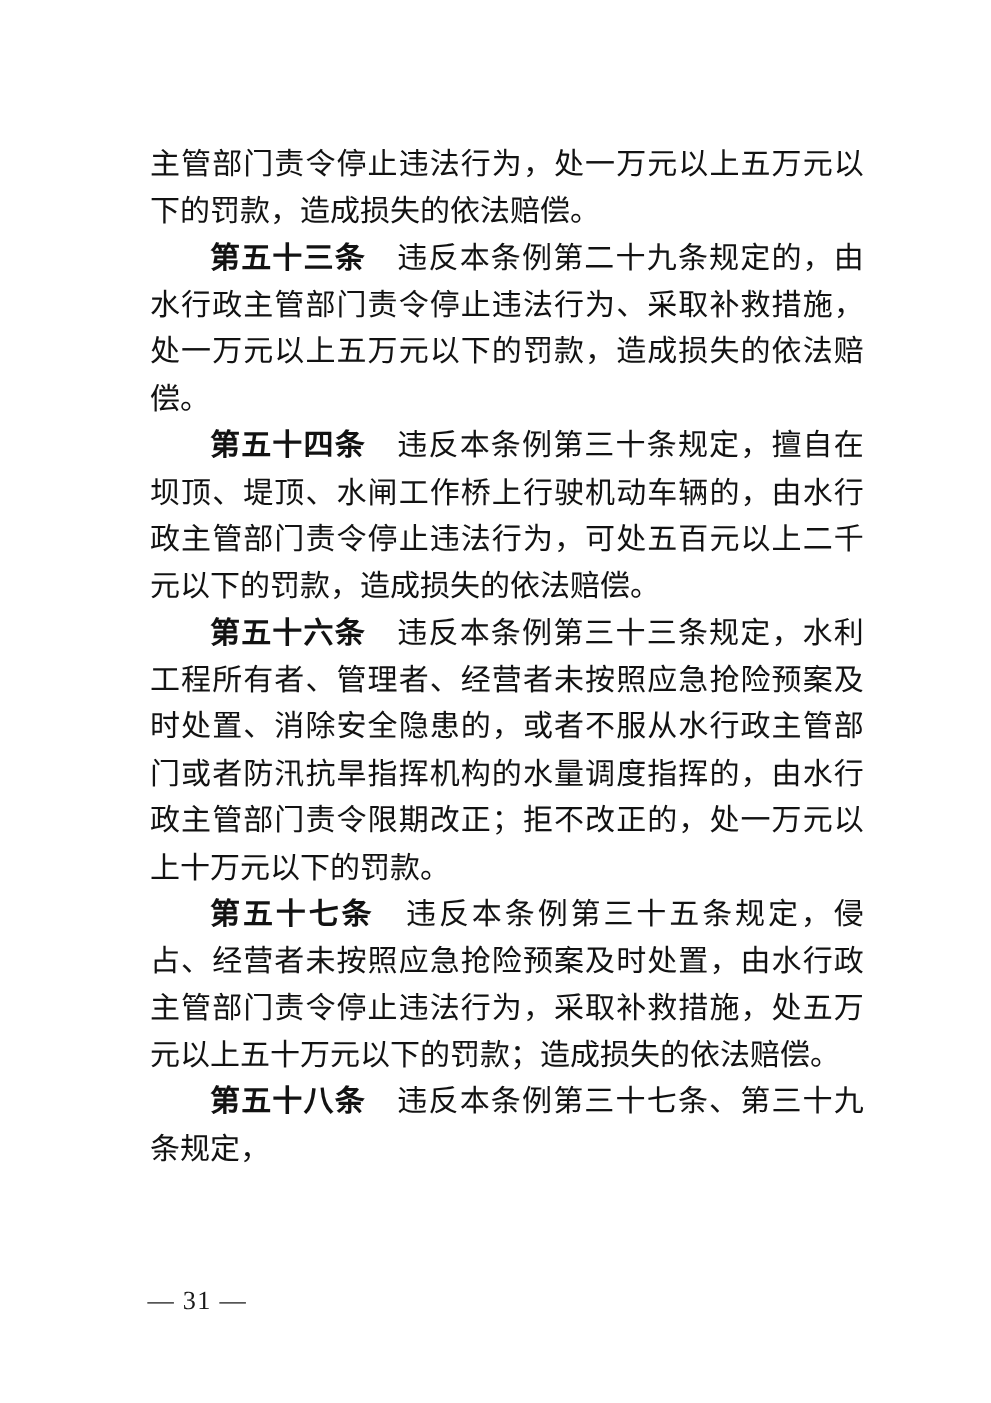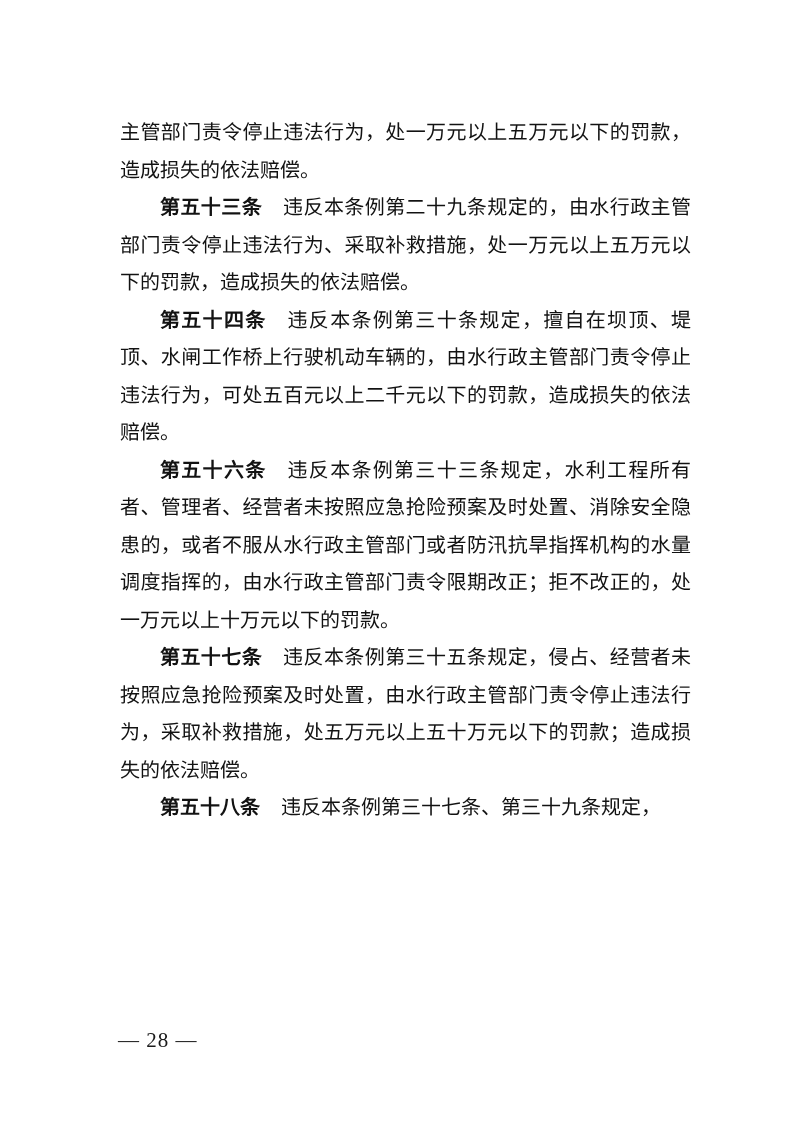--- a/index.html
+++ b/index.html
@@ -21,21 +21,21 @@
     overflow: hidden;
   }
   .content {
     position: absolute;
     left: 120px;
     top: 114px;
     width: 571px;
   }
   .para {
     margin: 0;
-    font-size: 20px;
+    font-size: 24px;
     line-height: 37.5px;
     text-align: justify;
     text-justify: inter-ideograph;
     text-indent: 2em;
     letter-spacing: 0;
   }
   .para.continuation {
     text-indent: 0;
   }
   .para-heading {
@@ -70,15 +70,15 @@
 
 
     <p class="para"><span class="para-heading">第五十六条</span><span class="para-text">违反本条例第三十三条规定，水利工程所有者、管理者、经营者未按照应急抢险预案及时处置、消除安全隐患的，或者不服从水行政主管部门或者防汛抗旱指挥机构的水量调度指挥的，由水行政主管部门责令限期改正；拒不改正的，处一万元以上十万元以下的罚款。</span></p>
 
     <p class="para"><span class="para-heading">第五十七条</span><span class="para-text">违反本条例第三十五条规定，侵占、经营者未按照应急抢险预案及时处置，由水行政主管部门责令停止违法行为，采取补救措施，处五万元以上五十万元以下的罚款；造成损失的依法赔偿。</span></p>
 
     <p class="para"><span class="para-heading">第五十八条</span><span class="para-text">违反本条例第三十七条、第三十九条规定，</span></p>
 
   </div>
 
-  <div class="footer"><span>— 28 —</span></div>
+  <div class="footer"><span>— 31 —</span></div>
 
 </div>
 
 </body></html>

